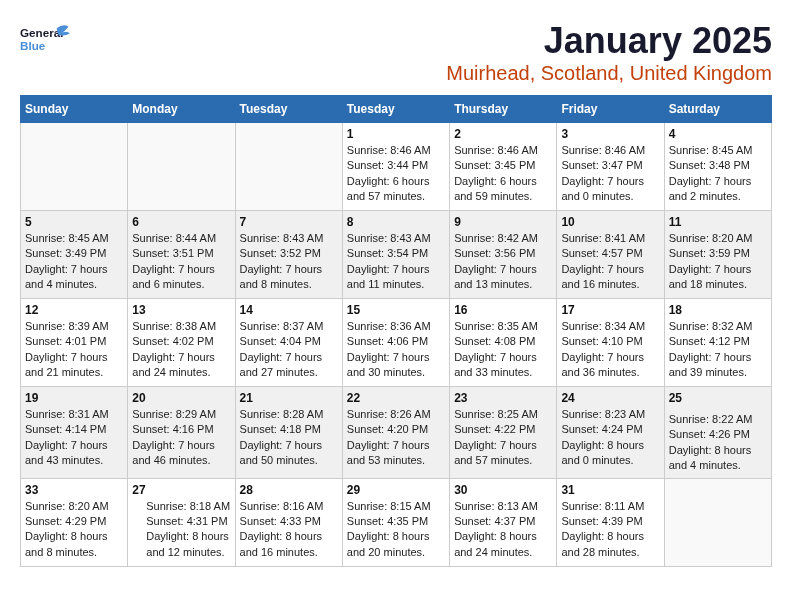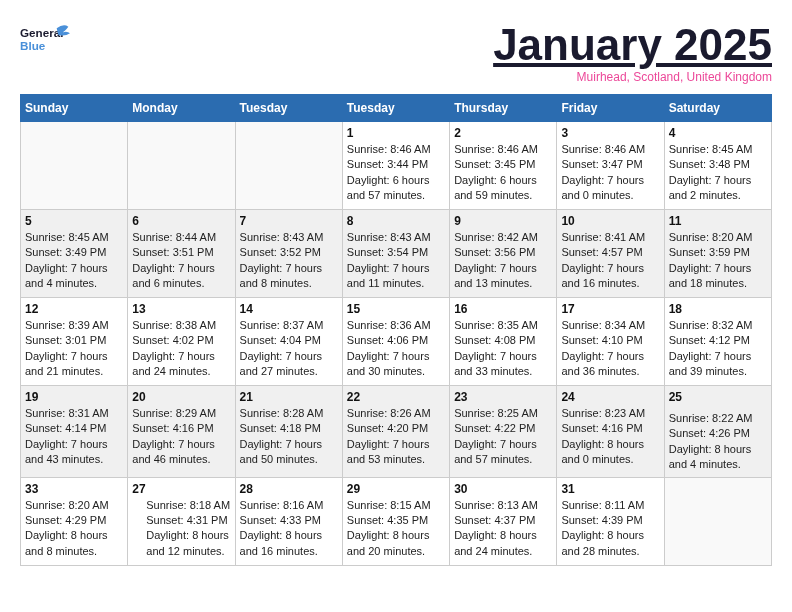--- a/index.html
+++ b/index.html
@@ -13,28 +13,27 @@
     .header {
       display: flex;
       justify-content: space-between;
       align-items: flex-start;
       margin-bottom: 10px;
     }
     .title-block {
       text-align: right;
     }
     .calendar-title {
-      font-size: 44px;
+      font-size: 36px;
       font-weight: bold;
       color: #1a1a2e;
-      text-decoration: underline;
     }
     .calendar-subtitle {
-      font-size: 12px;
-      color: #ec4899;
+      font-size: 20px;
+      color: #c2410c;
     }
     table {
       width: 100%;
       border-collapse: collapse;
       table-layout: fixed;
     }
     th {
       background: #2b6cb0;
       color: #fff;
       font-size: 12px;
@@ -191,21 +190,21 @@
           <div class="day-info" style="white-space: pre-line;">Sunrise: 8:20 AM
 Sunset: 3:59 PM
 Daylight: 7 hours
 and 18 minutes.</div>
         </td>
       </tr>
       <tr>
         <td>
           <div class="day-num">12</div>
           <div class="day-info" style="white-space: pre-line;">Sunrise: 8:39 AM
-Sunset: 3:01 PM
+Sunset: 4:01 PM
 Daylight: 7 hours
 and 21 minutes.</div>
         </td>
         <td>
           <div class="day-num">13</div>
           <div class="day-info" style="white-space: pre-line;">Sunrise: 8:38 AM
 Sunset: 4:02 PM
 Daylight: 7 hours
 and 24 minutes.</div>
         </td>
@@ -277,21 +276,21 @@
         <td class="shaded">
           <div class="day-num">23</div>
           <div class="day-info" style="white-space: pre-line;">Sunrise: 8:25 AM
 Sunset: 4:22 PM
 Daylight: 7 hours
 and 57 minutes.</div>
         </td>
         <td class="shaded">
           <div class="day-num">24</div>
           <div class="day-info" style="white-space: pre-line;">Sunrise: 8:23 AM
-Sunset: 4:16 PM
+Sunset: 4:24 PM
 Daylight: 8 hours
 and 0 minutes.</div>
         </td>
         <td class="shaded">
           <div class="day-num">25</div>
           <div class="day-info" style="white-space: pre-line; margin-top: 7px;">Sunrise: 8:22 AM
 Sunset: 4:26 PM
 Daylight: 8 hours
 and 4 minutes.</div>
         </td>

